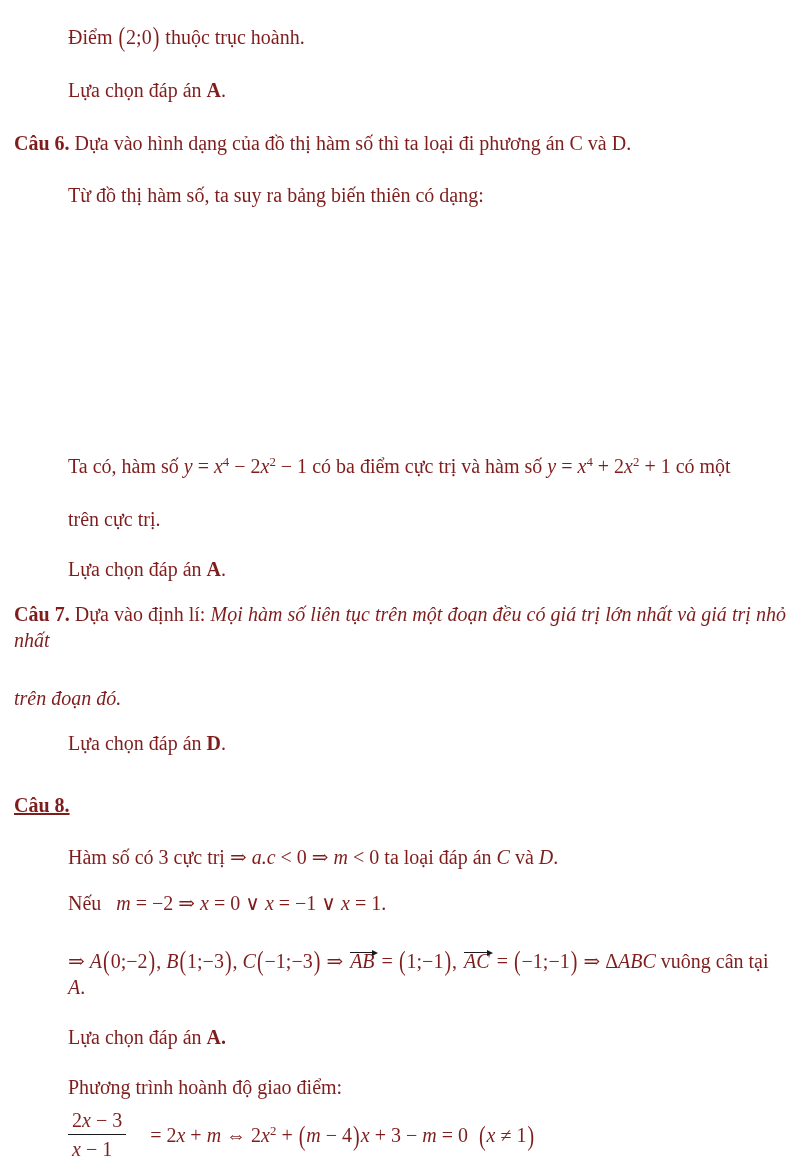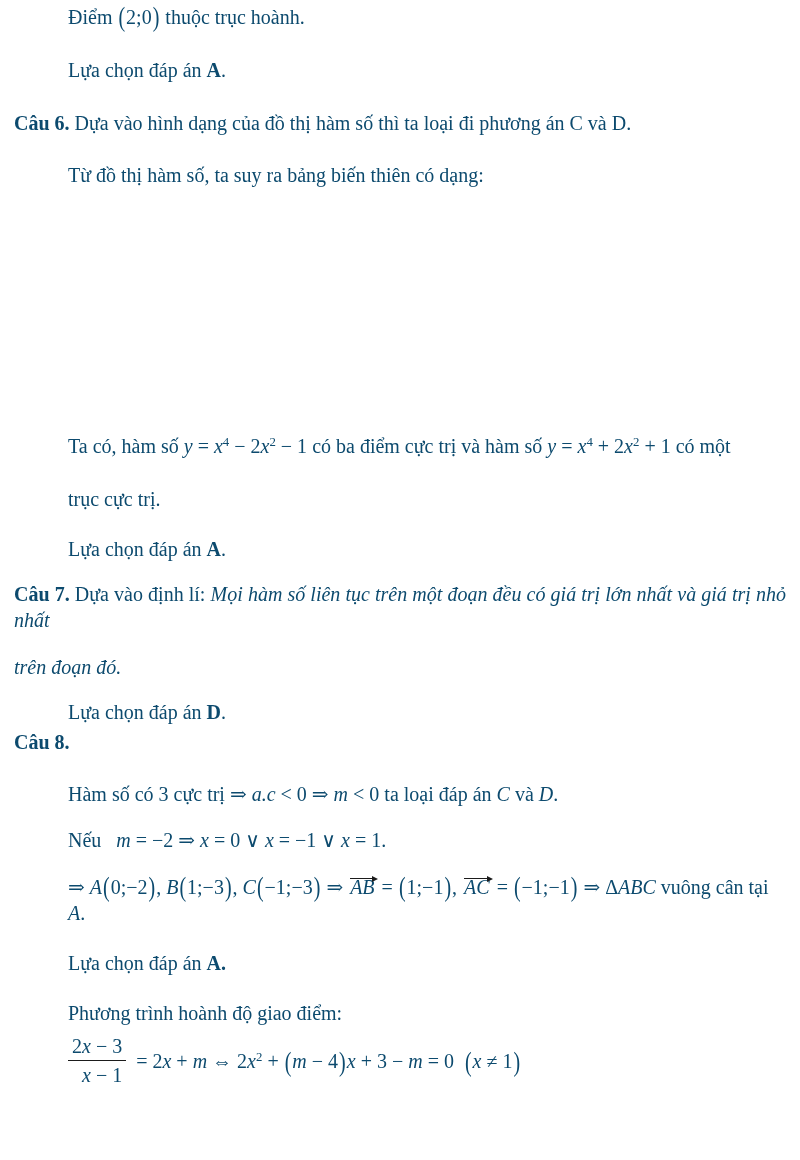--- a/index.html
+++ b/index.html
@@ -1,22 +1,22 @@
 <!DOCTYPE html>
 <html lang="vi"><head>
 <meta charset="utf-8">
 <style>
   * { box-sizing: border-box; }
   html, body { margin: 0; padding: 0; background: #ffffff; }
   .page {
     width: 800px; height: 1160px;
-    background: #ffffff; color: #0c4a6e;
+    background: #ffffff; color: #7f1d1d;
     font-family: "Liberation Serif", "DejaVu Serif", serif;
     font-size: 20px; line-height: 26px;
-    padding: 4px 14px 0 14px;
+    padding: 24px 14px 0 14px;
     overflow: hidden; position: relative;
   }
   .line { margin: 0; white-space: pre-wrap; }
   .indent { margin-left: 54px; }
   .bold { font-weight: bold; }
   .italic { font-style: italic; }
   .justify { text-align: justify; text-align-last: justify; }
   .spacer { height: 241px; }
 
   
@@ -30,53 +30,53 @@
     content: ""; position: absolute; left: 2px; right: 5px; top: 4px;
     border-top: 1.3px solid #1b1b1b;
   }
   .s-vec::after {
     content: ""; position: absolute; right: -1px; top: 1.2px;
     border-left: 6px solid #1b1b1b;
     border-top: 3.5px solid transparent; border-bottom: 3.5px solid transparent;
   }
 
   
-  .frac { display: inline-block; vertical-align: middle; text-align: right; position: relative; top: -3px; margin-right: 5px; }
+  .frac { display: inline-block; vertical-align: middle; text-align: left; position: relative; top: -3px; margin-right: 19px; }
   .frac .num { display: block; padding: 0 4px 2px; line-height: 24px; border-bottom: 1.4px solid #1b1b1b; }
   .frac .den { display: block; padding: 2px 4px 0; line-height: 24px; }
 
   
   .mt27 { margin-top: 27px; }
   .mt26 { margin-top: 26px; }
   .mt24 { margin-top: 24px; }
   .mt22 { margin-top: 20px; }
   .mt21 { margin-top: 26px; }
-  .mt20 { margin-top: 4px; }
+  .mt20 { margin-top: 36px; text-decoration: underline; }
   .mt19 { margin-top: 19px; }
-  .mt16 { margin-top: 21px; }
+  .mt16 { margin-top: 32px; }
   .mt11 { margin-top: 11px; }
 </style>
 </head>
 <body>
 
 <div class="page">
 
   <p class="line indent"><span class="s-n">Điểm </span><span class="s-bp">(</span><span class="s-n">2;0</span><span class="s-bp">)</span><span class="s-n"> thuộc trục hoành.</span></p>
 
   <p class="line indent mt27"><span class="s-n">Lựa chọn đáp án </span><span class="s-b">A</span><span class="s-n">.</span></p>
 
   <p class="line mt27"><span class="s-b">Câu 6.</span><span class="s-n"> Dựa vào hình dạng của đồ thị hàm số thì ta loại đi phương án C và D.</span></p>
 
   <p class="line indent mt26">Từ đồ thị hàm số, ta suy ra bảng biến thiên có dạng:</p>
 
   <div class="spacer"></div>
 
   <p class="line indent"><span class="s-n">Ta có, hàm số </span><span class="s-i">y</span><span class="s-n"> = </span><span class="s-i">x</span><span class="s-sup">4</span><span class="s-n"> − 2</span><span class="s-i">x</span><span class="s-sup">2</span><span class="s-n"> − 1</span><span class="s-n"> có ba điểm cực trị và hàm số </span><span class="s-i">y</span><span class="s-n"> = </span><span class="s-i">x</span><span class="s-sup">4</span><span class="s-n"> + 2</span><span class="s-i">x</span><span class="s-sup">2</span><span class="s-n"> + 1</span><span class="s-n"> có một</span></p>
 
-  <p class="line indent mt27">trục cực trị.</p>
+  <p class="line indent mt27">trên cực trị.</p>
 
   <p class="line indent mt24"><span class="s-n">Lựa chọn đáp án </span><span class="s-b">A</span><span class="s-n">.</span></p>
 
   <p class="line justify mt19"><span class="s-b">Câu 7.</span><span class="s-n"> Dựa vào định lí: </span><span class="s-i">Mọi hàm số liên tục trên một đoạn đều có giá trị lớn nhất và giá trị nhỏ nhất</span></p>
 
   <p class="line italic mt16">trên đoạn đó.</p>
 
   <p class="line indent mt19"><span class="s-n">Lựa chọn đáp án </span><span class="s-b">D</span><span class="s-n">.</span></p>
 
   <p class="line bold mt20">Câu 8.</p>

